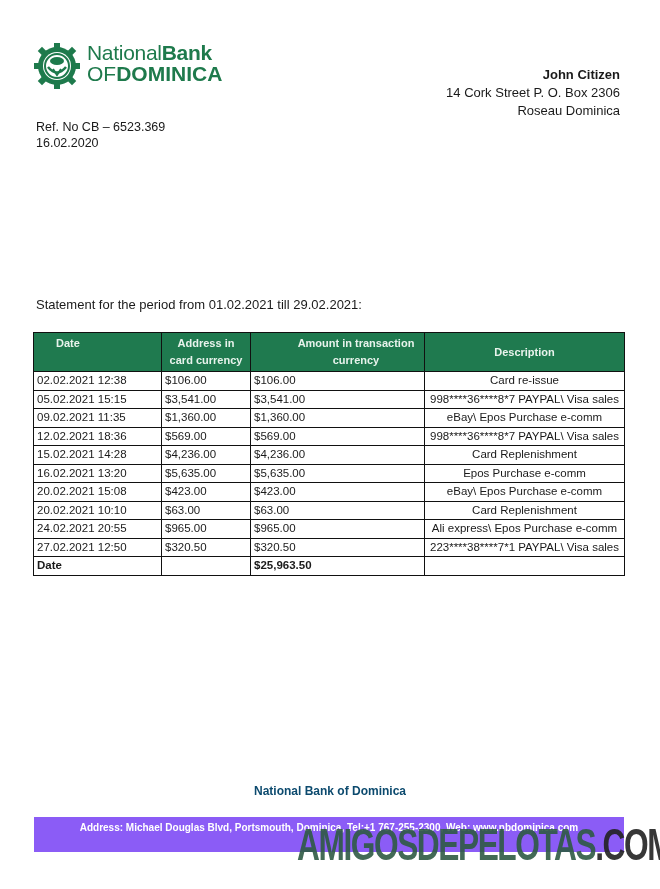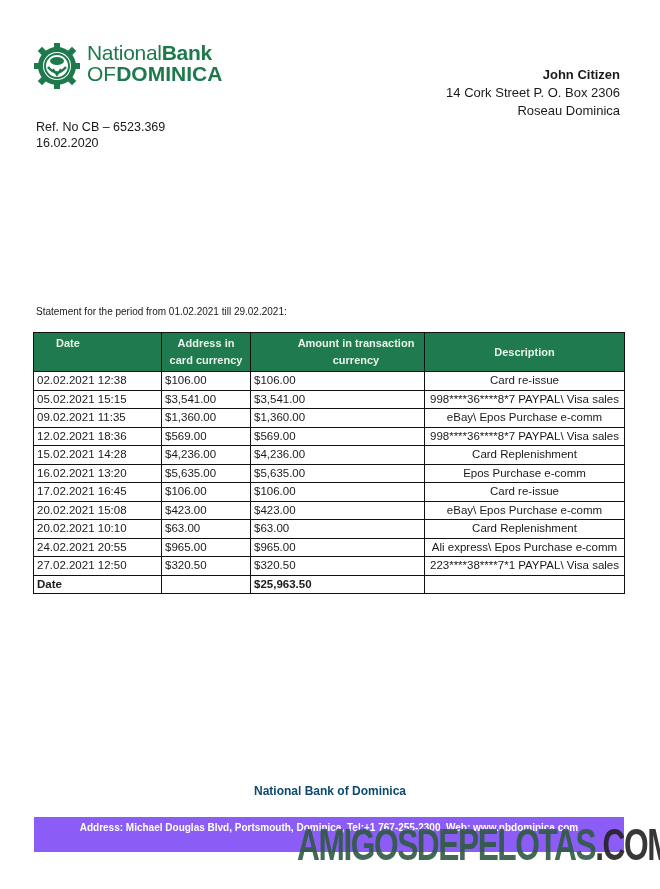--- a/index.html
+++ b/index.html
@@ -13,21 +13,21 @@
   .logo-line2 { font-size:21px; }
   .logo-line2 .light { font-weight:normal; }
   .logo-line2 .bold { font-weight:bold; }
 
   .recipient { position:absolute; right:40px; top:66px; text-align:right; font-size:12.5px; line-height:18px; font-family:"DejaVu Sans", sans-serif; }
   .recipient .name { font-weight:bold; }
   .recipient div { font-family:"Liberation Sans", sans-serif; font-size:13px; }
 
   .ref { position:absolute; left:36px; top:119px; font-size:12.5px; line-height:16px; }
 
-  .period { position:absolute; left:36px; top:306px; font-size:10px; }
+  .period { position:absolute; left:36px; top:297px; font-size:13px; }
 
   table.stmt { position:absolute; left:33px; top:332px; width:592px; border-collapse:collapse; font-size:11.5px; }
   table.stmt th { background:#1f7a4f; color:#e8f3ec; font-weight:bold; font-size:11px; border:1.5px solid #111; padding:2px 3px; line-height:17px; vertical-align:top; }
   table.stmt td { border:1.5px solid #111; padding:0 3px; height:17.5px; line-height:17px; white-space:nowrap; }
   .c-date { width:102px; }
   .c-card { width:82px; }
   .c-trans { width:130px; }
   .c-desc { text-align:center; }
   td.amt { padding-left:6px; }
   td.amt2 { padding-left:12px; }
@@ -119,26 +119,20 @@
         <td class="amt2">$4,236.00</td>
         <td class="c-desc">Card Replenishment</td>
       </tr>
     <tr>
         <td>16.02.2021 13:20</td>
         <td class="amt">$5,635.00</td>
         <td class="amt2">$5,635.00</td>
         <td class="c-desc">Epos Purchase e-comm</td>
       </tr>
     <tr>
-        <td>17.02.2021 16:45</td>
-        <td class="amt">$106.00</td>
-        <td class="amt2">$106.00</td>
-        <td class="c-desc">Card re-issue</td>
-      </tr>
-    <tr>
         <td>20.02.2021 15:08</td>
         <td class="amt">$423.00</td>
         <td class="amt2">$423.00</td>
         <td class="c-desc">eBay\ Epos Purchase e-comm</td>
       </tr>
     <tr>
         <td>20.02.2021 10:10</td>
         <td class="amt">$63.00</td>
         <td class="amt2">$63.00</td>
         <td class="c-desc">Card Replenishment</td>

